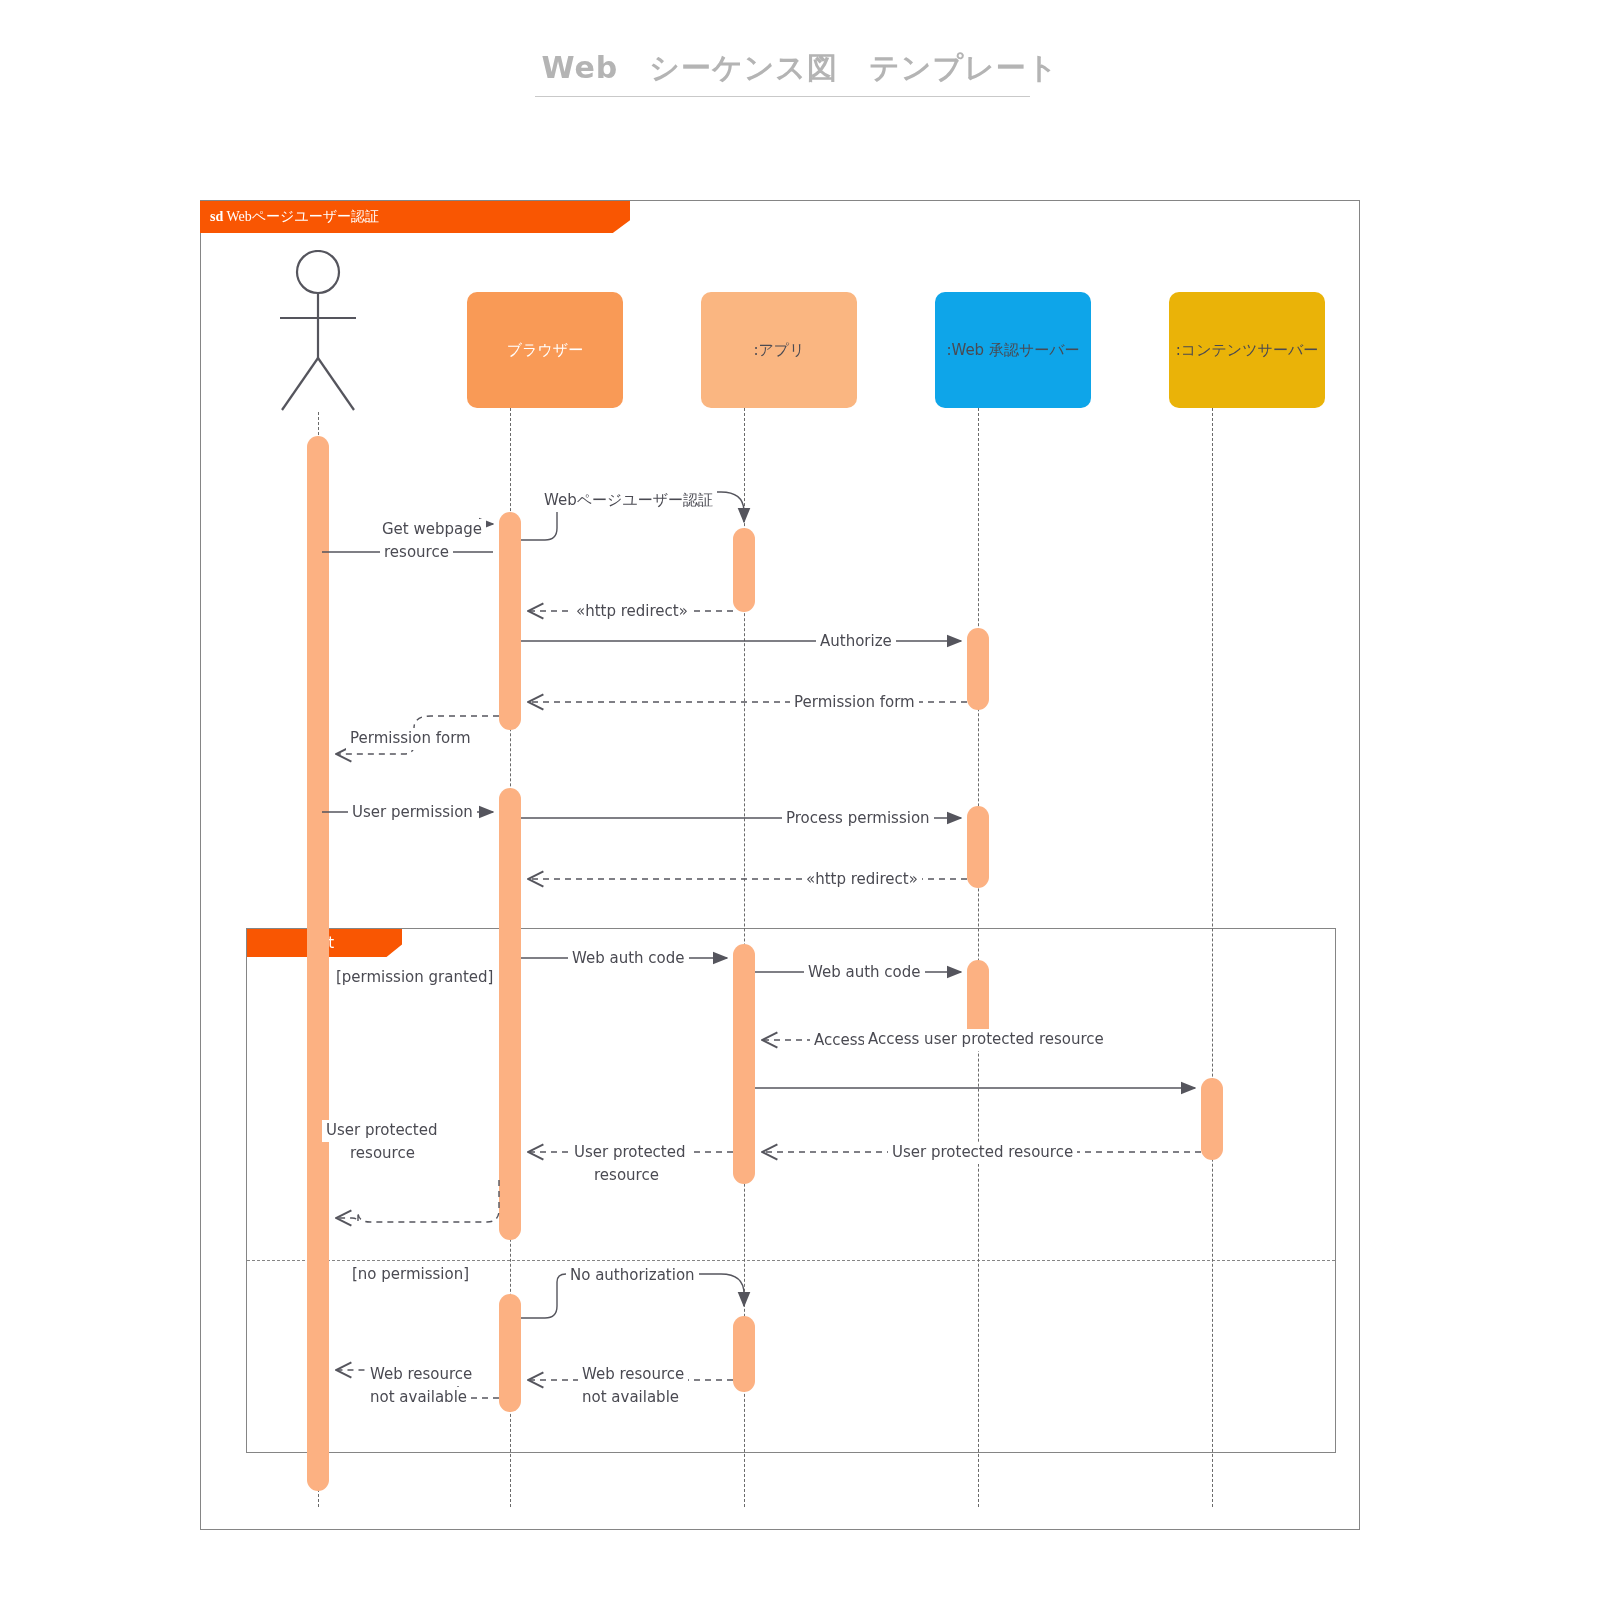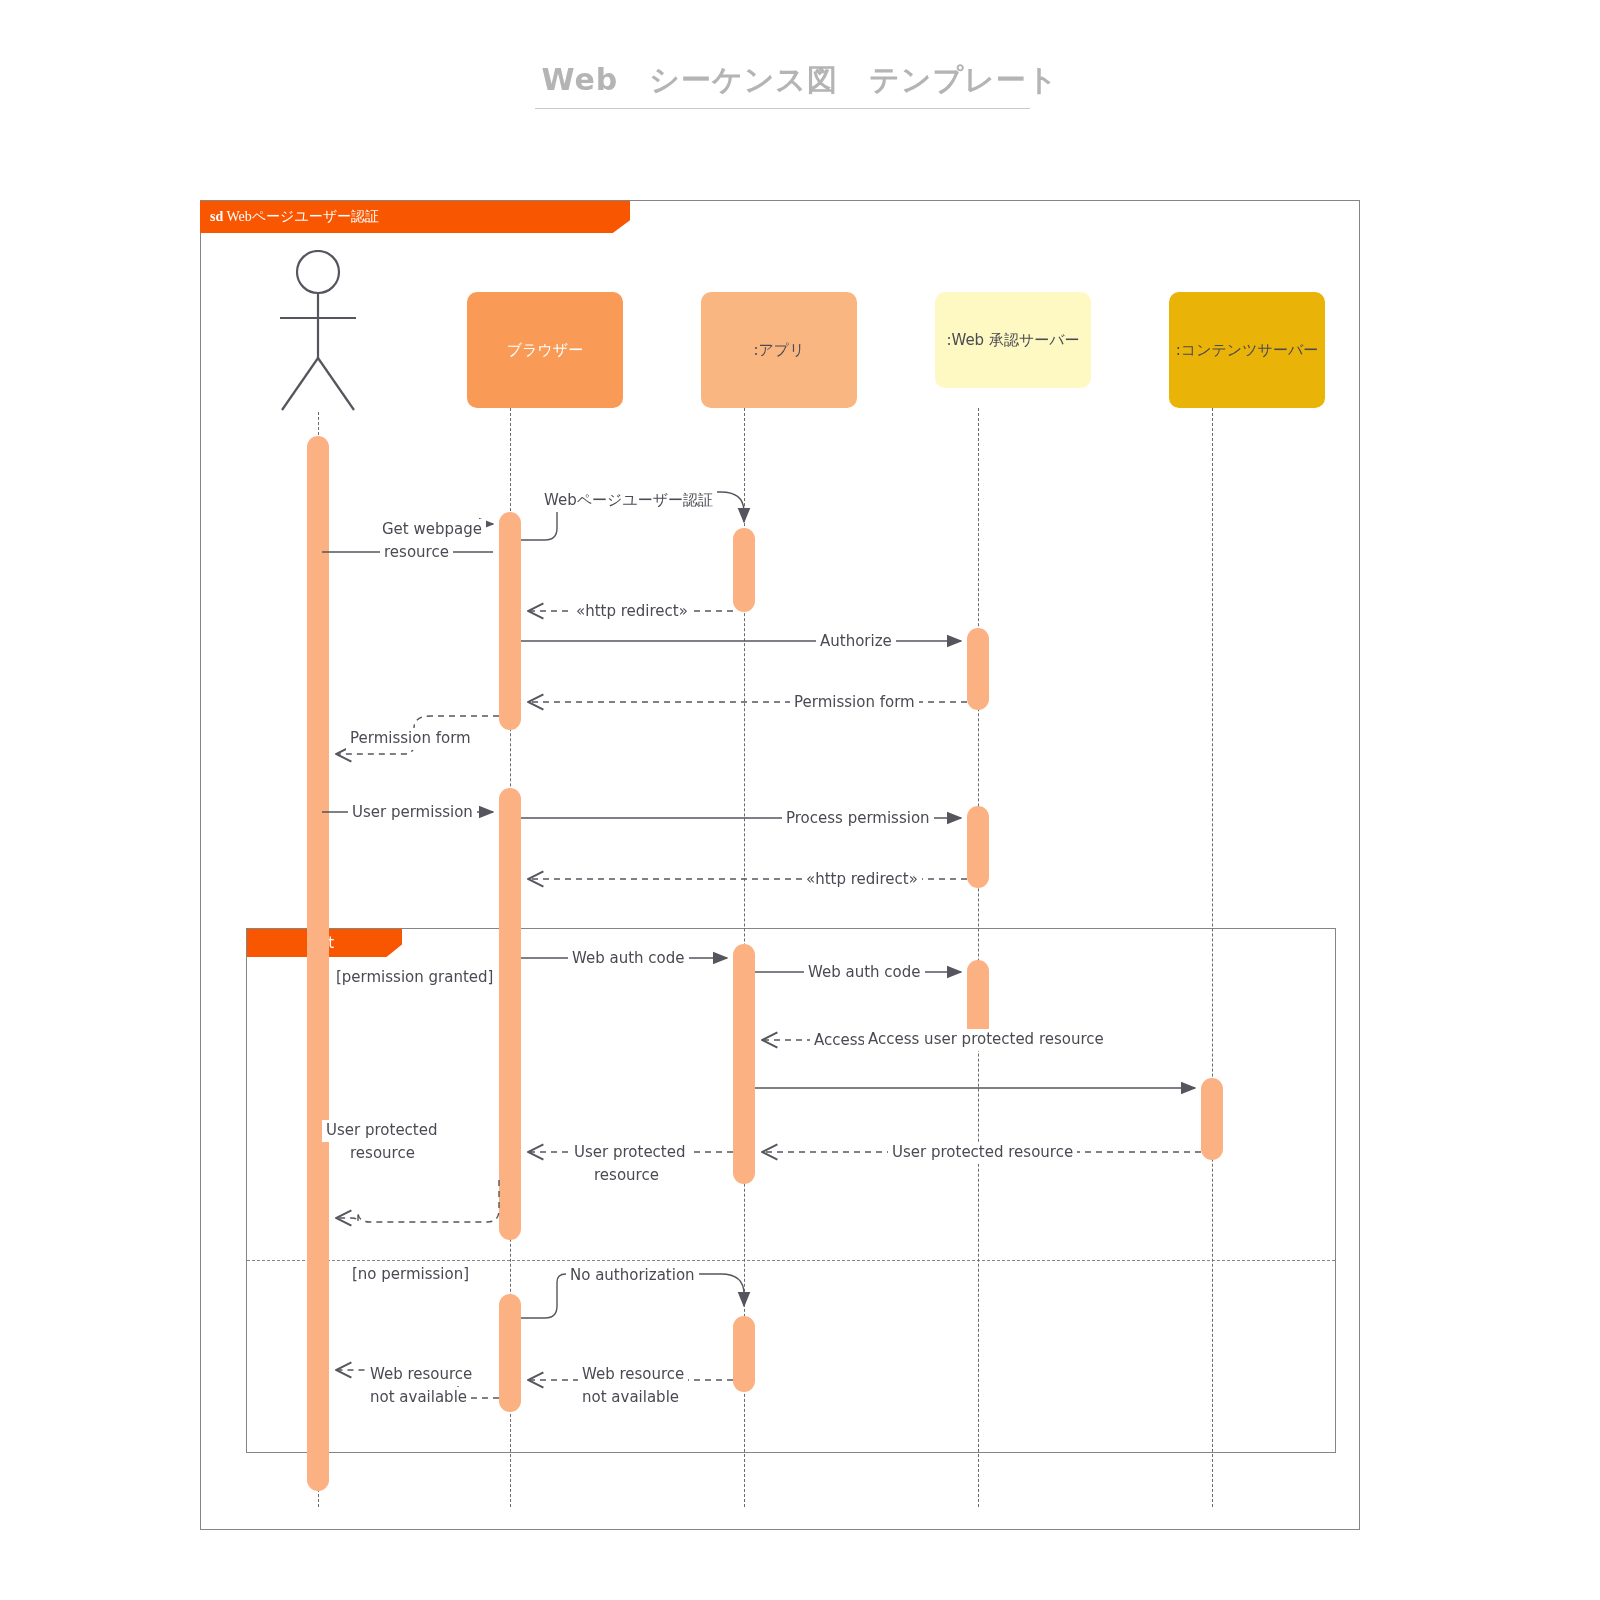--- a/index.html
+++ b/index.html
@@ -12,21 +12,21 @@
     height: 1600px;
     font-family: "DejaVu Sans", "Liberation Sans", sans-serif;
     position: relative;
     overflow: hidden;
   }
 
   
   #header {
     position: absolute;
     left: 0;
-    top: 16px;
+    top: 4px;
     width: 1304px;
     height: 180px;
   }
   #doc-title {
     position: absolute;
     left: 0;
     top: 44px;
     width: 1600px;
     text-align: center;
     font-size: 30px;
@@ -199,21 +199,21 @@
 <svg id="actor" viewBox="0 0 84 162">
   <circle cx="42" cy="22" r="21" fill="none" stroke="#55555d" stroke-width="2.2"></circle>
   <line x1="42" y1="43" x2="42" y2="110" stroke="#55555d" stroke-width="2.2"></line>
   <line x1="4" y1="68" x2="80" y2="68" stroke="#55555d" stroke-width="2.2"></line>
   <line x1="42" y1="108" x2="6" y2="160" stroke="#55555d" stroke-width="2.2"></line>
   <line x1="42" y1="108" x2="78" y2="160" stroke="#55555d" stroke-width="2.2"></line>
 </svg>
 
 <div class="lifeline-box" style="left:432px; top:292px; width:156px; height:116px; background:#f99a56; color:#ffffff;">ブラウザー</div>
 <div class="lifeline-box" style="left:666px; top:292px; width:156px; height:116px; background:#fab681; color:#4a4a52;">:アプリ</div>
-<div class="lifeline-box" style="left:900px; top:292px; width:156px; height:96px; background:#fef9c3; color:#4a4a52;">:Web 承認サーバー</div>
+<div class="lifeline-box" style="left:900px; top:292px; width:156px; height:116px; background:#0ea5e9; color:#4a4a52;">:Web 承認サーバー</div>
 <div class="lifeline-box" style="left:1134px; top:292px; width:156px; height:116px; background:#eab308; color:#4a4a52;">:コンテンツサーバー</div>
 
 <div class="lifeline-dash" style="left:318px; top:412px; height:1095px;"></div>
 <div class="lifeline-dash" style="left:510px; top:408px; height:1099px;"></div>
 <div class="lifeline-dash" style="left:744px; top:408px; height:1099px;"></div>
 <div class="lifeline-dash" style="left:978px; top:408px; height:1099px;"></div>
 <div class="lifeline-dash" style="left:1212px; top:408px; height:1099px;"></div>
 
 <div class="activation" style="left:307px; top:436px; height:1055px;"></div>
 <div class="activation" style="left:499px; top:512px; height:218px;"></div>

